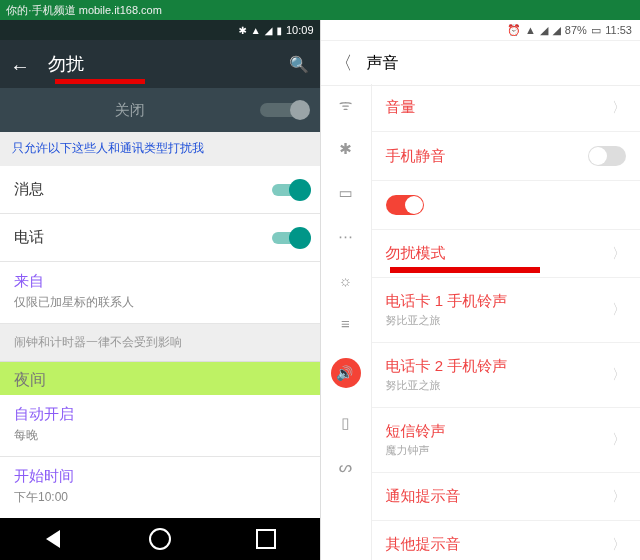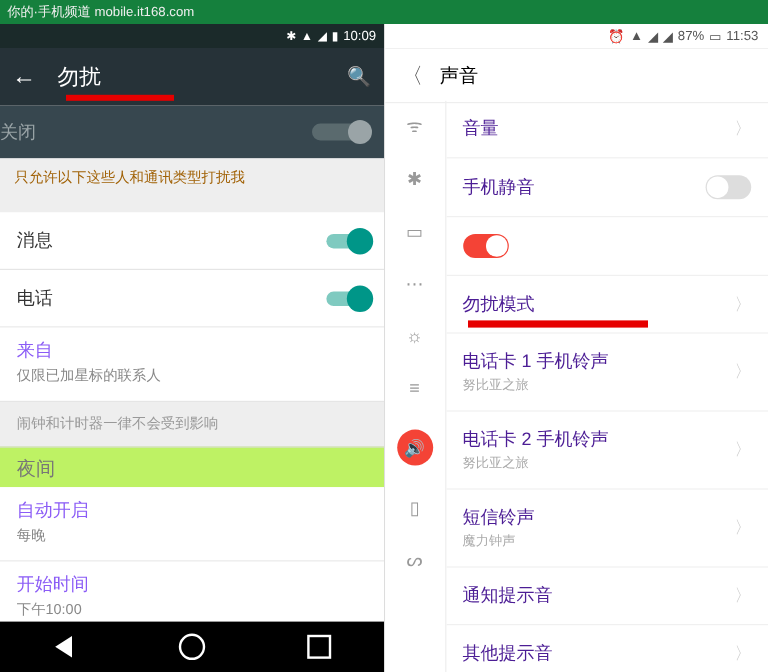--- a/index.html
+++ b/index.html
@@ -17,25 +17,25 @@
 
 
 .l-head{height:48px;background:#263238;color:#fff;display:flex;align-items:center;padding:0 10px;position:relative}
 .l-head .back{font-size:20px;margin-right:18px}
 .l-head .title{font-size:18px;flex:1}
 .l-head .search{font-size:16px}
 .redbar1{position:absolute;left:55px;bottom:4px;width:90px;height:5px;background:#e60000}
 
 
 .l-tab{height:44px;background:#37474f;display:flex;align-items:center;color:#9aa4a7;font-size:15px}
-.l-tab .tl{flex:1;text-align:left}
+.l-tab .tl{flex:1;text-align:center}
 .l-tab .tgl{width:46px;height:14px;background:#5a6a6e;border-radius:8px;margin-right:14px;position:relative}
 .l-tab .tgl:after{content:"";position:absolute;right:-4px;top:-3px;width:20px;height:20px;border-radius:50%;background:#9aa4a7}
 
-.l-sub{font-size:12px;color:#a16207;padding:8px 12px 20px;background:#eee}
+.l-sub{font-size:12px;color:#1d4ed8;padding:8px 12px 9px;background:#eee}
 .l-row{background:#fff;padding:14px 14px;border-bottom:1px solid #e5e5e5;display:flex;align-items:center;font-size:15px;color:#333}
 .l-row .lbl{flex:1}
 .sw-on{width:34px;height:12px;background:#7fcac0;border-radius:7px;position:relative}
 .sw-on:after{content:"";position:absolute;right:-5px;top:-5px;width:22px;height:22px;border-radius:50%;background:#009688}
 .l-row2{background:#fff;padding:10px 14px 12px;border-bottom:1px solid #e5e5e5}
 .l-row2 .t1{font-size:15px;color:#8b5cf6}
 .l-row2 .t2{font-size:12px;color:#888;margin-top:3px}
 .l-note{font-size:12px;color:#999;padding:10px 14px;background:#eee}
 .l-sec{font-size:16px;color:#777;padding:8px 14px 4px;background:#bef264;border-top:1px solid #ddd}
 
@@ -53,21 +53,21 @@
 .r-head{height:44px;background:#fff;display:flex;align-items:center;padding:0 14px;border-bottom:1px solid #eee}
 .r-head .bk{font-size:18px;color:#555;margin-right:14px}
 .r-head .tt{font-size:16px;color:#000000}
 
 .r-body{position:absolute;top:84px;bottom:0;left:0;right:0;display:flex}
 .r-side{width:50px;border-right:1px solid #eee;display:flex;flex-direction:column;align-items:center;padding-top:10px;gap:26px;color:#999;font-size:15px}
 .r-side .act{width:30px;height:30px;border-radius:50%;background:#f44336;color:#fff;display:flex;align-items:center;justify-content:center;font-size:14px}
 .r-list{flex:1;overflow:hidden}
 .r-row{padding:14px 14px;border-bottom:1px solid #f0f0f0;display:flex;align-items:center;position:relative}
 .r-row .rl{flex:1}
-.r-row .t1{font-size:15px;color:#4c1d95}
+.r-row .t1{font-size:15px;color:#ef4444}
 .r-row .t2{font-size:11px;color:#aaa;margin-top:2px}
 .chev{color:#ccc;font-size:14px}
 .sw-off{width:38px;height:20px;background:#ddd;border-radius:10px;position:relative}
 .sw-off:after{content:"";position:absolute;left:1px;top:1px;width:18px;height:18px;border-radius:50%;background:#fff}
 .sw-red{width:38px;height:20px;background:#f44336;border-radius:10px;position:relative}
 .sw-red:after{content:"";position:absolute;right:1px;top:1px;width:18px;height:18px;border-radius:50%;background:#fff}
 .redbar2{position:absolute;left:18px;bottom:4px;width:150px;height:6px;background:#e60000}
 </style>
 </head>
 <body>

